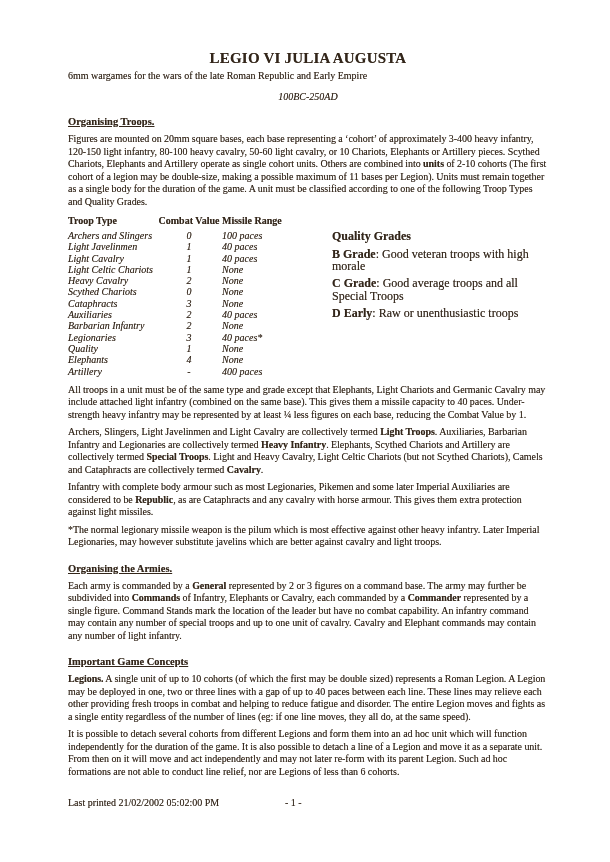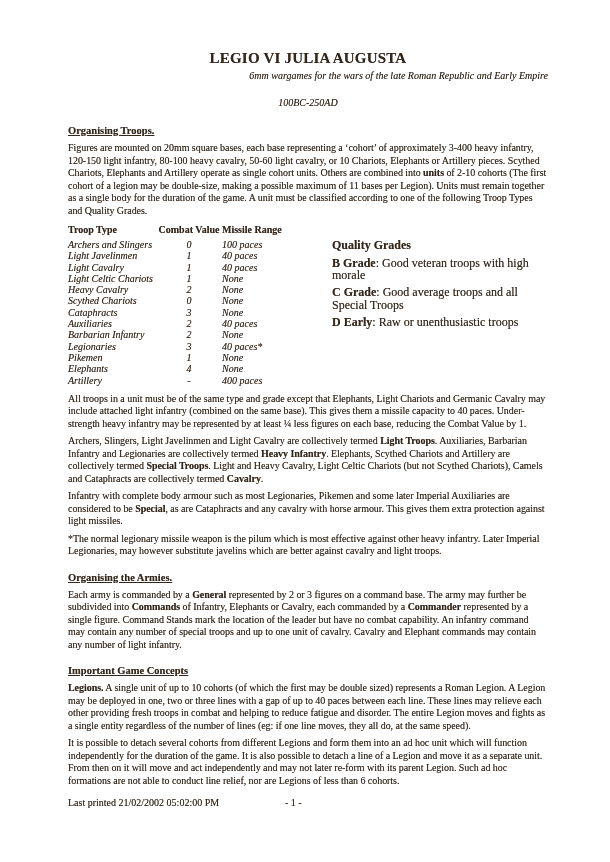--- a/index.html
+++ b/index.html
@@ -12,24 +12,24 @@
     overflow:hidden;
     text-shadow:0 0 0.35px rgba(51,38,26,0.55);
     border-radius:28px;
   }
   .content { padding:50px 62px 0 68px; }
   .doc-title {
     text-align:center; font-size:15px; font-weight:bold;
     letter-spacing:0.2px; margin:0;
   }
   .doc-subtitle {
-    text-align:right; font-style:italic; font-size:10px; margin:3px 0 0 0;
+    text-align:left; font-size:10px; margin:3px 0 0 0;
   }
   .doc-daterange {
-    text-align:center; font-style:italic; font-size:10px; margin:16px;
+    text-align:center; font-style:italic; font-size:10px; margin:10px;
   }
   .section-heading {
     font-size:10.5px; font-weight:bold; text-decoration:underline;
     margin:13px 0 0 0; line-height:13px;
   }
   .body-p {
     font-size:10px; line-height:12.5px; letter-spacing:-0.05px;
     margin:5px 0 0 0;
   }
   .columns { display:flex; margin-top:6px; margin-bottom:7px; }
@@ -117,21 +117,21 @@
               <span class="c0">Barbarian Infantry</span>
               <span class="c1">2</span>
               <span class="c2">None</span>
             </div>
             <div class="t-row">
               <span class="c0">Legionaries</span>
               <span class="c1">3</span>
               <span class="c2">40 paces*</span>
             </div>
             <div class="t-row">
-              <span class="c0">Pikemen</span>
+              <span class="c0">Quality</span>
               <span class="c1">1</span>
               <span class="c2">None</span>
             </div>
             <div class="t-row">
               <span class="c0">Elephants</span>
               <span class="c1">4</span>
               <span class="c2">None</span>
             </div>
             <div class="t-row">
               <span class="c0">Artillery</span>
@@ -146,21 +146,21 @@
         <div>
             <div class="grade-item"><b>B Grade</b>: Good veteran troops with high morale</div>
             <div class="grade-item"><b>C Grade</b>: Good average troops and all Special Troops</div>
             <div class="grade-item"><b>D Early</b>: Raw or unenthusiastic troops</div>
           </div>
       </div>
     </div>
 
     <p class="body-p">All troops in a unit must be of the same type and grade except that Elephants, Light Chariots and Germanic Cavalry may include attached light infantry (combined on the same base). This gives them a missile capacity to 40 paces. Under-strength heavy infantry may be represented by at least ¼ less figures on each base, reducing the Combat Value by 1.</p>
     <p class="body-p">Archers, Slingers, Light Javelinmen and Light Cavalry are collectively termed <b>Light Troops</b>. Auxiliaries, Barbarian Infantry and Legionaries are collectively termed <b>Heavy Infantry</b>. Elephants, Scythed Chariots and Artillery are collectively termed <b>Special Troops</b>. Light and Heavy Cavalry, Light Celtic Chariots (but not Scythed Chariots), Camels and Cataphracts are collectively termed <b>Cavalry</b>.</p>
-    <p class="body-p">Infantry with complete body armour such as most Legionaries, Pikemen and some later Imperial Auxiliaries are considered to be <b>Special</b>, as are Cataphracts and any cavalry with horse armour. This gives them extra protection against light missiles.</p>
+    <p class="body-p">Infantry with complete body armour such as most Legionaries, Pikemen and some later Imperial Auxiliaries are considered to be <b>Republic</b>, as are Cataphracts and any cavalry with horse armour. This gives them extra protection against light missiles.</p>
     <p class="body-p">*The normal legionary missile weapon is the pilum which is most effective against other heavy infantry. Later Imperial Legionaries, may however substitute javelins which are better against cavalry and light troops.</p>
 
     <div class="section-heading">Organising the Armies.</div>
 
     <p class="body-p">Each army is commanded by a <b>General</b> represented by 2 or 3 figures on a command base. The army may further be subdivided into <b>Commands</b> of Infantry, Elephants or Cavalry, each commanded by a <b>Commander</b> represented by a single figure. Command Stands mark the location of the leader but have no combat capability. An infantry command may contain any number of special troops and up to one unit of cavalry.  Cavalry and Elephant commands may contain any number of light infantry.</p>
 
     <div class="section-heading">Important Game Concepts</div>
 
     <p class="body-p"><b>Legions.</b>  A single unit of up to 10 cohorts (of which the first may be double sized) represents a Roman Legion. A Legion may be deployed in one, two or three lines with a gap of up to 40 paces between each line. These lines may relieve each other providing fresh troops in combat and helping to reduce fatigue and disorder. The entire Legion moves and fights as a single entity regardless of the number of lines (eg: if one line moves, they all do, at the same speed).</p>
     <p class="body-p">It is possible to detach several cohorts from different Legions and form them into an ad hoc unit which will function independently for the duration of the game. It is also possible to detach a line of a Legion and move it as a separate unit. From then on it will move and act independently and may not later re-form with its parent Legion.  Such ad hoc formations are not able to conduct line relief, nor are Legions of less than 6 cohorts.</p>

